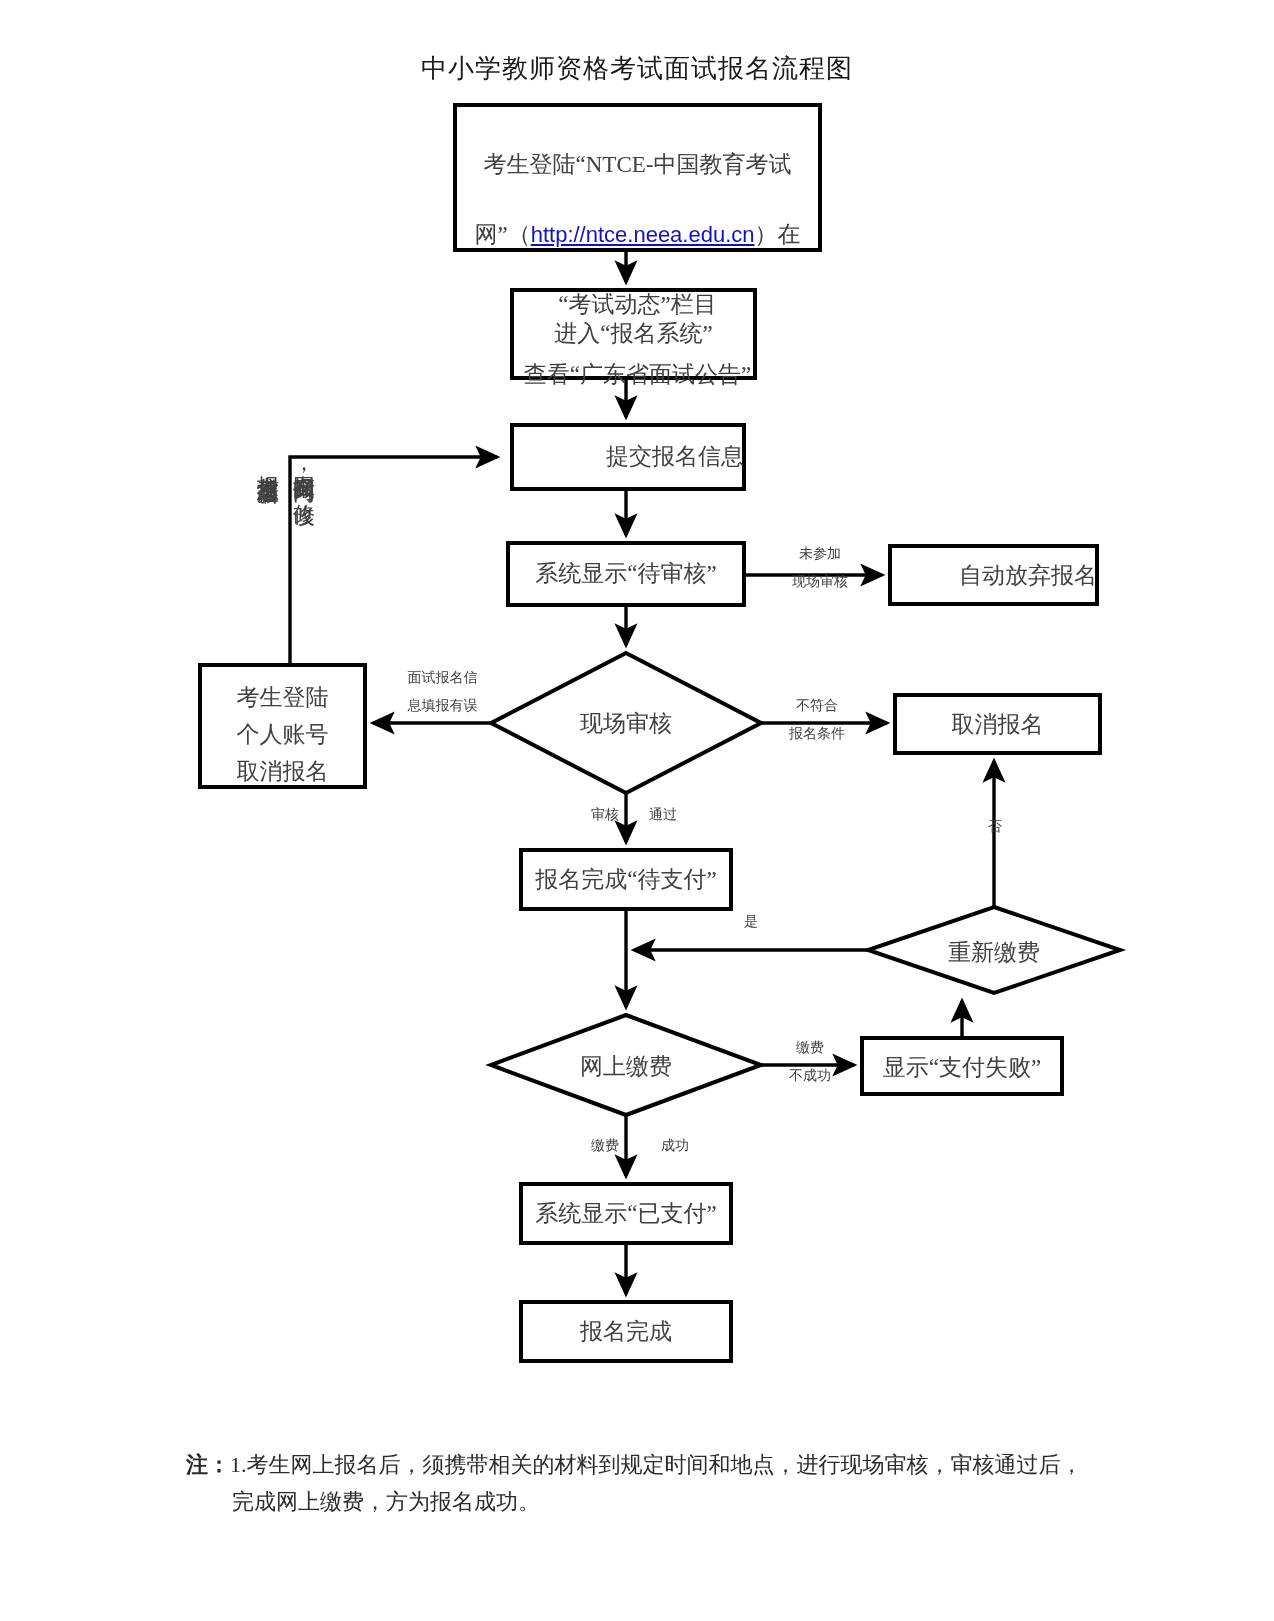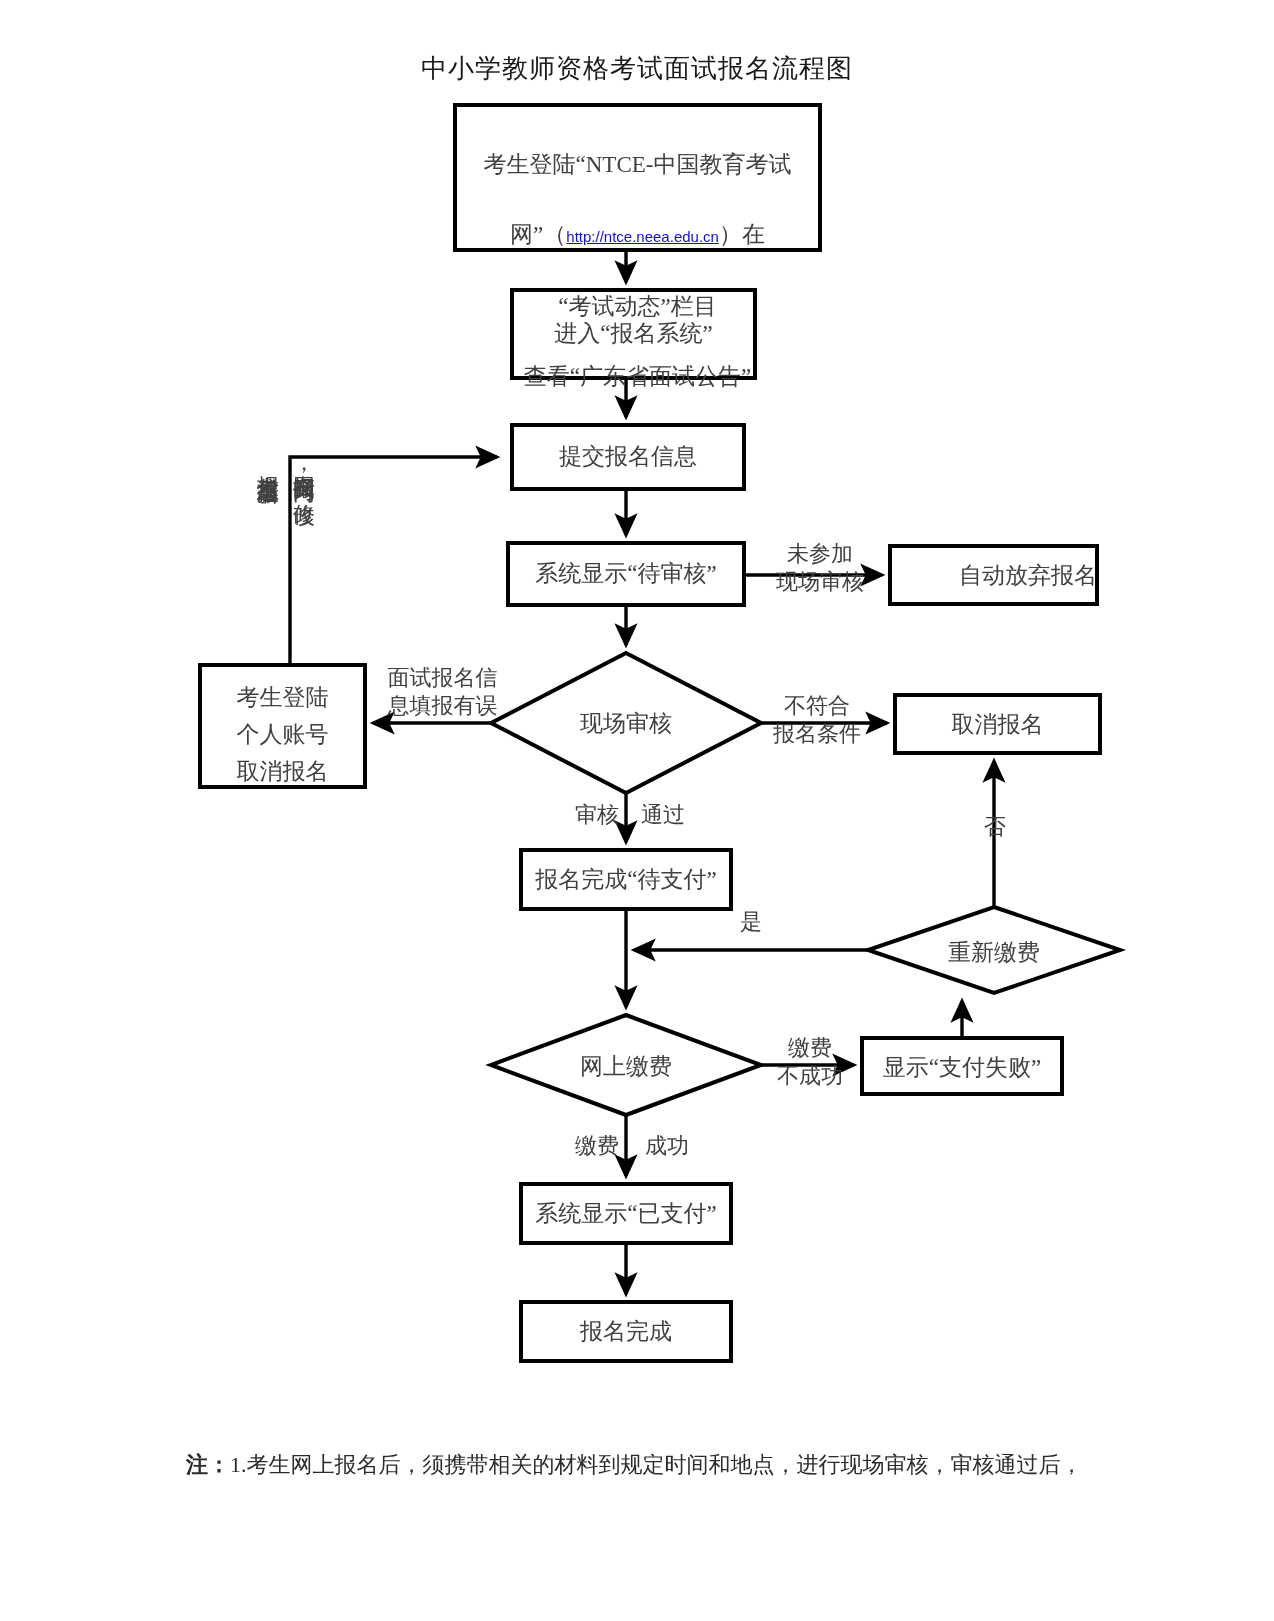--- a/index.html
+++ b/index.html
@@ -43,21 +43,21 @@
     font-family: "Liberation Serif", "DejaVu Serif", serif;
     font-size: 23px;
     line-height: 33px;
     white-space: pre-line;
     pointer-events: none;
   }
   .edge-label {
     position: absolute;
     color: #404040;
     font-family: "Liberation Serif", "DejaVu Serif", serif;
-    font-size: 22px;
+    font-size: 14px;
     line-height: 28px;
     text-align: center;
     white-space: pre-line;
   }
   .vert-label {
     position: absolute;
     color: #404040;
     font-family: "Liberation Serif", "DejaVu Serif", serif;
     font-size: 22px;
     line-height: 24px;
@@ -74,21 +74,21 @@
     font-size: 26px;
     font-weight: normal;
     color: #1a1a1a;
     font-family: "Liberation Serif", "DejaVu Serif", serif;
     letter-spacing: 1px;
   }
   .link-text {
     color: #1111cc;
     text-decoration: underline;
     font-family: "Liberation Sans", "DejaVu Sans", sans-serif;
-    font-size: 15px;
+    font-size: 22px;
   }
   #notes {
     position: absolute;
     left: 186px;
     top: 1446px;
     width: 1070px;
     color: #2b2b2b;
     font-size: 22px;
     line-height: 37px;
     font-family: "Liberation Serif", "DejaVu Serif", serif;
@@ -153,21 +153,21 @@
 
   <div class="node-text" style="left:458px; top:112px; width:359px; line-height:35px;">
     <span><span>考生登陆“NTCE-中国教育考试</span></span><br>
     <span>网”（</span><a class="link-text" href="#">http://ntce.neea.edu.cn</a><span>）在</span><br>
     <span>“考试动态”栏目</span><br>
     <span>查看“广东省面试公告”</span>
   </div>
 
   <div class="node-text" style="left:512px; top:317px; width:243px;">进入“报名系统”</div>
 
-  <div class="node-text" style="left:512px; top:440px; width:232px;">提交报名信息</div>
+  <div class="node-text" style="left:512px; top:440px; width:232px;text-align:right;">提交报名信息</div>
 
   <div class="node-text" style="left:508px; top:557px; width:236px;">系统显示“待审核”</div>
 
   <div class="node-text" style="left:890px; top:559px; width:207px;text-align:right;">自动放弃报名</div>
 
   <div class="node-text" style="left:546px; top:707px; width:160px;">现场审核</div>
 
   <div class="node-text" style="left:200px; top:679px; width:165px; line-height:37px;">考生登陆
 个人账号
 取消报名</div>
@@ -206,15 +206,16 @@
 不成功</div>
 
   <div class="edge-label" style="left:567px; top:1132px; width:52px; text-align:right;">缴费</div>
   <div class="edge-label" style="left:637px; top:1132px; width:52px; text-align:right;">成功</div>
 
   <div class="vert-label" style="left:256px; top:458px; height:210px;">报考信息重新报名</div>
   <div class="vert-label" style="left:292px; top:458px; height:230px;">在网报时间内，修改</div>
 
   <div id="notes">
     <span class="note-line"><span class="note-label">注：</span><span>1.</span><span>考生网上报名后，须携带相关的材料到规定时间和地点，进行现场审核，审核通过后，</span></span>
+    <span class="note-indent">完成网上缴费，方为报名成功。</span>
   </div>
 
 </div>
 
 </body></html>

